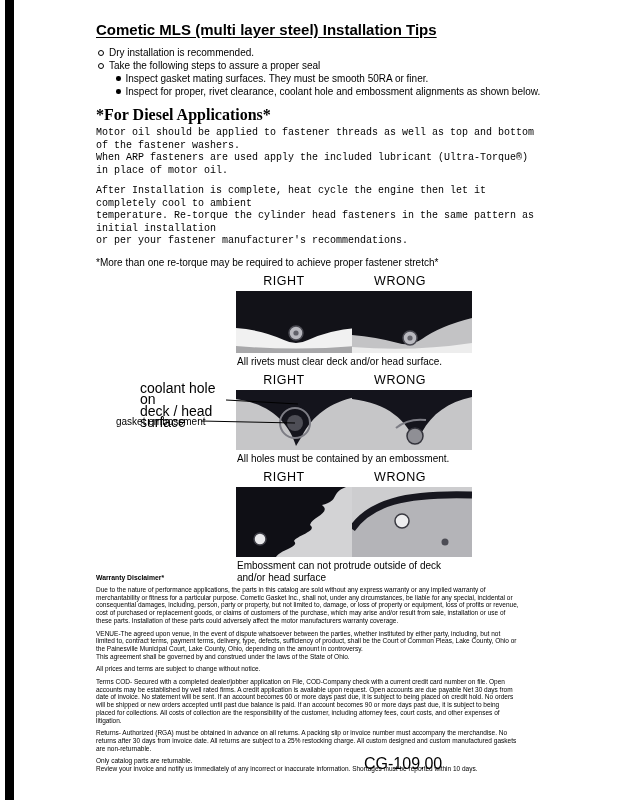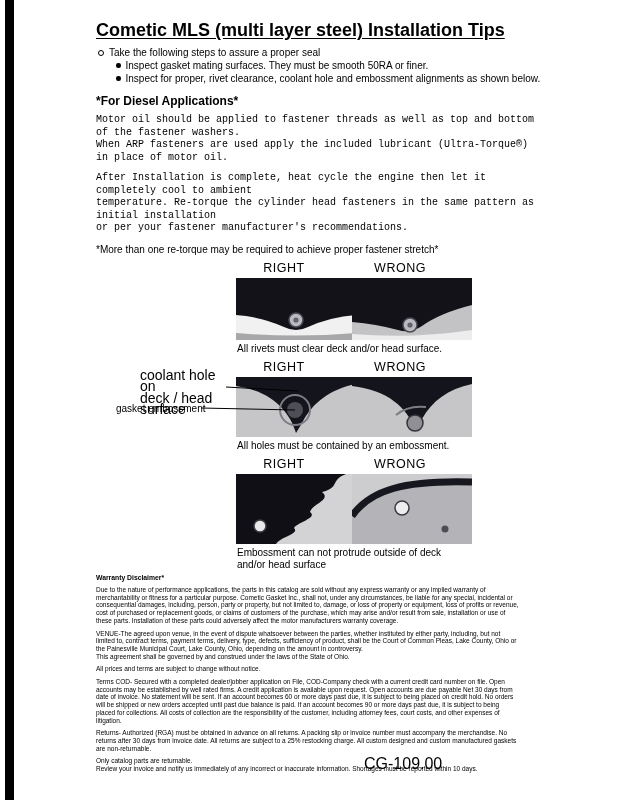--- a/index.html
+++ b/index.html
@@ -1,26 +1,26 @@
 <!DOCTYPE html>
 <html><head>
 <meta charset="utf-8">
 <style>
   html,body{margin:0;padding:0;}
   body{width:618px;height:800px;font-family:"Liberation Sans",sans-serif;color:#000;background:#fff;}
   .page{position:relative;width:618px;height:800px;background:#fff;overflow:hidden;}
   .binding-bar{position:absolute;left:5px;top:0;width:9px;height:100%;background:#000;}
   .content{position:absolute;left:96px;top:22px;width:445px;}
-  .title{font-size:18px;font-weight:bold;text-decoration:underline;text-underline-offset:2px;line-height:16px;margin:0 0 8px 0;}
+  .title{font-size:15px;font-weight:bold;text-decoration:underline;text-underline-offset:2px;line-height:16px;margin:0 0 8px 0;}
   .tip{display:flex;align-items:flex-start;font-size:10px;line-height:13px;}
   .bullet-o{flex:none;width:4px;height:4px;border:1px solid #000;border-radius:50%;margin:4px 5px 0 2px;}
   .bullet-f{flex:none;width:4.5px;height:4.5px;background:#000;border-radius:50%;margin:4px 5px 0 2px;}
   .tip.sub{margin-left:18px;}
   .diesel{margin-top:10px;}
-  .diesel-heading{font-size:12px;font-weight:bold;line-height:13px;margin-bottom:6px;}
+  .diesel-heading{font-size:16px;font-weight:bold;line-height:13px;margin-bottom:6px;font-family:Liberation Serif, serif;}
   .para{font-size:10px;line-height:12.5px;margin-bottom:8px;font-family:Liberation Mono, monospace;}
   .pre{white-space:pre-line;}
   .note{font-size:10px;line-height:13px;margin-bottom:6px;}
   .figures{margin-left:140px;width:260px;}
   .fig-block{position:relative;margin-bottom:6px;}
   .fig-pair{display:flex;}
   .fig-col{width:96px;}
   .fig-col + .fig-col{margin-left:20px;}
   .fig-head{font-size:12.5px;line-height:13px;text-align:center;margin-bottom:3px;letter-spacing:0.5px;}
   .fig-img{display:block;}
@@ -36,20 +36,24 @@
 </head>
 <body>
 
 <div class="page">
   <div class="binding-bar"></div>
 
   <div class="content">
     <h1 class="title">Cometic MLS (multi layer steel) Installation Tips</h1>
 
     <div class="tips">
+      <div class="tip">
+        <span class="bullet-o"></span>
+        <span>Dry installation is recommended.</span>
+      </div>
       <div class="tip">
         <span class="bullet-o"></span>
         <span>Take the following steps to assure a proper seal</span>
       </div>
       <div class="tip sub">
         <span class="bullet-f"></span>
         <span>Inspect gasket mating surfaces.  They must be smooth 50RA or finer.</span>
       </div>
       <div class="tip sub">
         <span class="bullet-f"></span>

